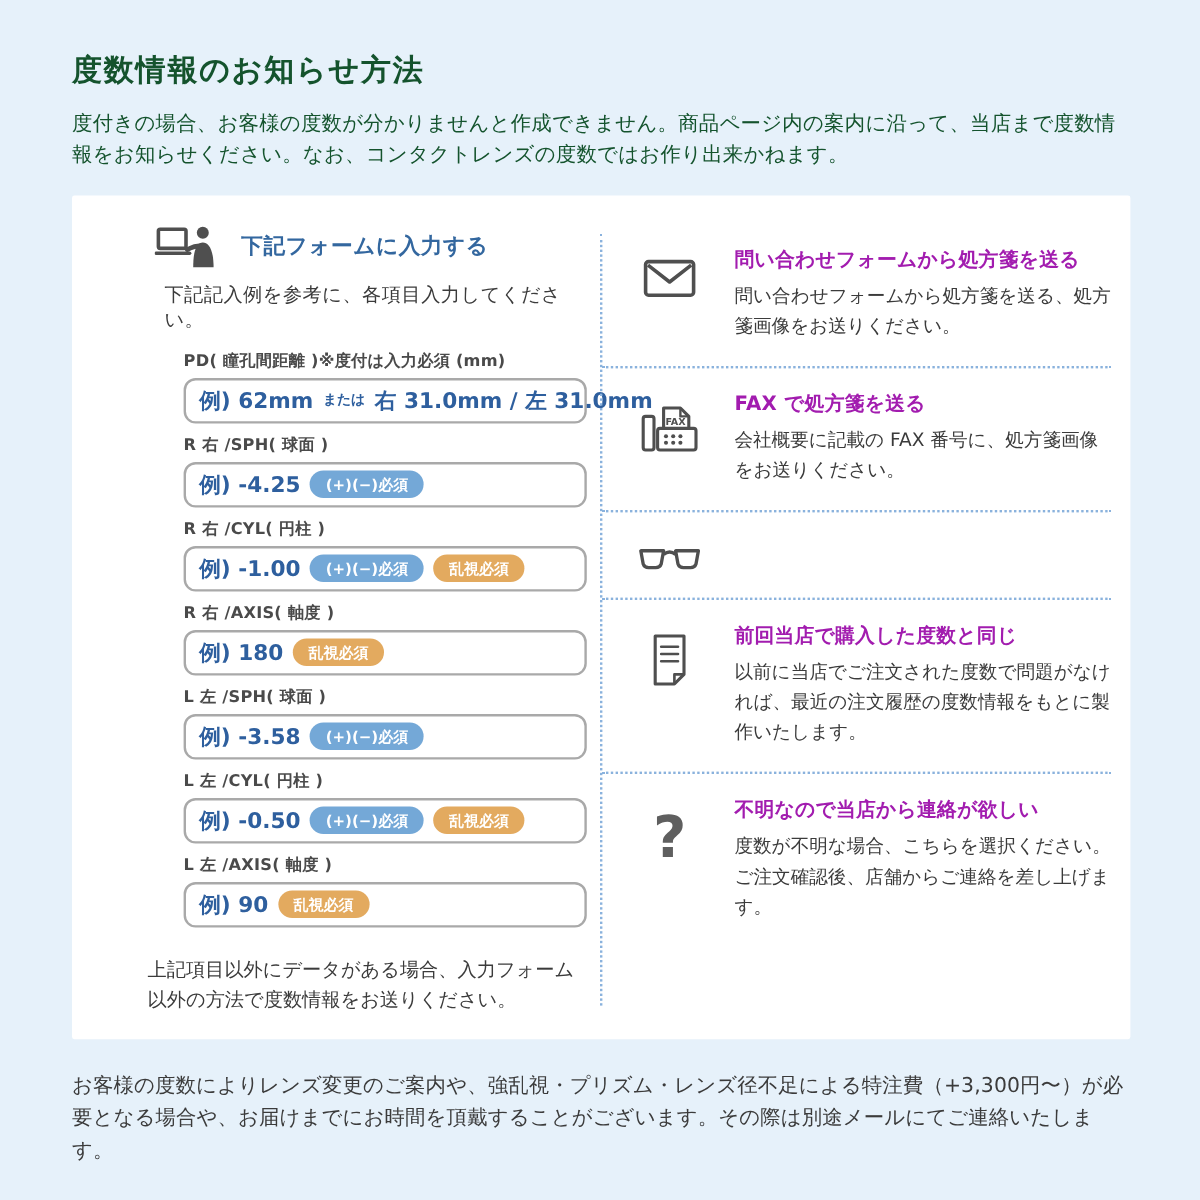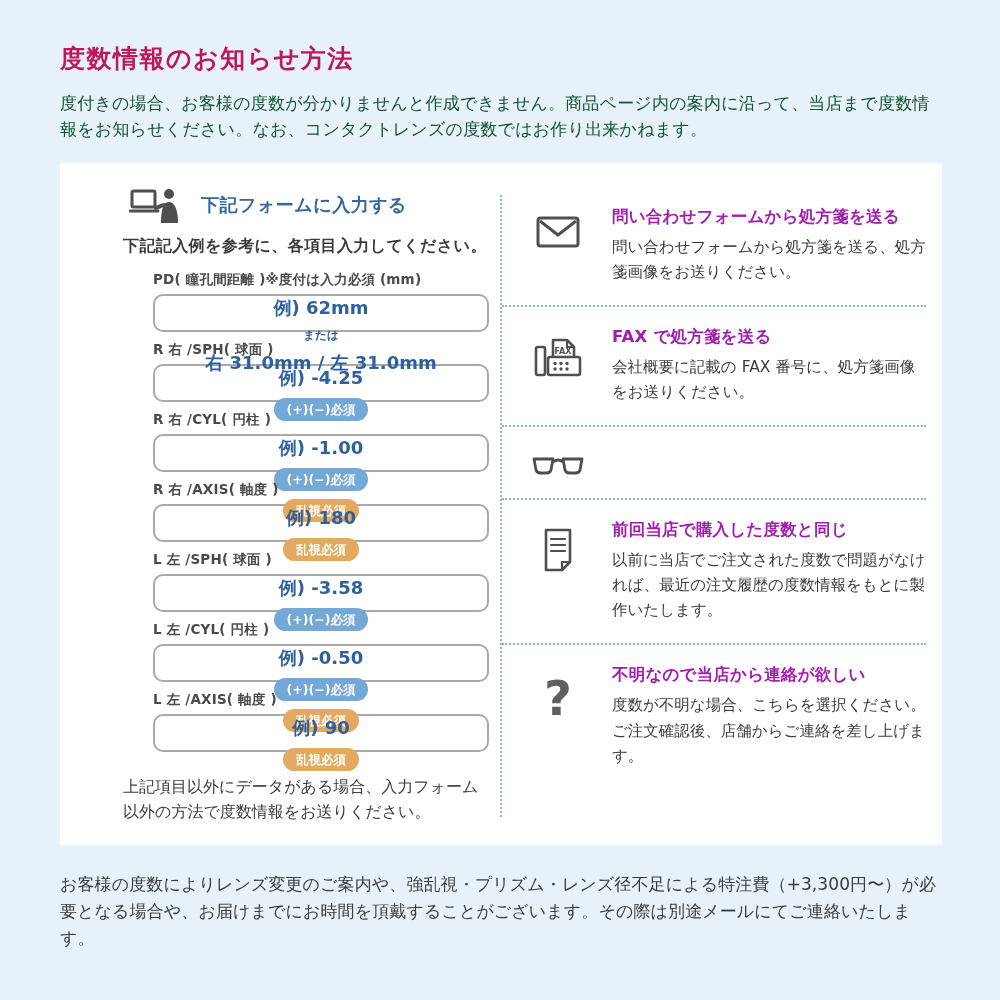--- a/index.html
+++ b/index.html
@@ -5,34 +5,34 @@
   * { margin:0; padding:0; box-sizing:border-box; }
   html,body { width:1000px; height:1000px; }
   body {
     background:#e6f1fa;
     font-family:"DejaVu Sans","Liberation Sans",sans-serif;
     color:#3b3b3b;
     overflow:hidden;
   }
   .page { padding:42px 58px 0 60px; }
 
-  .page-title { color:#be185d; font-size:25px; font-weight:bold; letter-spacing:1.5px; }
+  .page-title { color:#14532d; font-size:25px; font-weight:bold; letter-spacing:1.5px; }
   .intro { margin-top:15px; font-size:17px; line-height:1.55; color:#14532d; max-width:884px; letter-spacing:0.2px; }
 
   .card { background:#ffffff; margin-top:20px; width:882px; display:flex; padding:24px 0 20px; border-radius:2px; }
 
   
   .col-left { width:440px; padding-left:37px; }
   .form-header { display:flex; align-items:center; gap:20px; margin-left:32px; }
   .form-heading { color:#33679f; font-size:18px; font-weight:bold; letter-spacing:0.5px; }
-  .form-sub { margin-top:13px; font-size:16px; margin-left:26px; letter-spacing:0.4px;font-weight:bold; }
+  .form-sub { margin-top:13px; font-size:16px; margin-left:40px; letter-spacing:0.4px; }
   .fields { margin:14px 0 0 56px; width:336px; }
   .field-label { font-size:13.5px; font-weight:bold; color:#4a4a4a; margin:9px 0 5px; letter-spacing:0.2px; }
   .field-box { background:#fff; border:2px solid #a9a9a9; border-radius:10px; height:38px;
-               display:flex; align-items:center; padding:0 11px; gap:8px;flex-direction:column; }
+               display:flex; align-items:center; padding:0 11px; gap:8px; }
   .ex { color:#2e5f9e; font-weight:bold; font-size:18px; white-space:nowrap; }
   .ex-small { color:#2e5f9e; font-weight:bold; font-size:11.5px; white-space:nowrap; }
   .pill { color:#fff; font-weight:bold; font-size:12.5px; border-radius:999px; padding:4px 13px; white-space:nowrap; line-height:1.2; }
   .pill-blue { background:#74a8d7; }
   .pill-orange { background:#e3aa5f; }
   .form-note { margin:22px 0 0 26px; font-size:16px; line-height:1.6; max-width:364px; }
 
   
   .v-divider { border-left:2px dotted #8ab2dd; margin:8px 0; }
 

